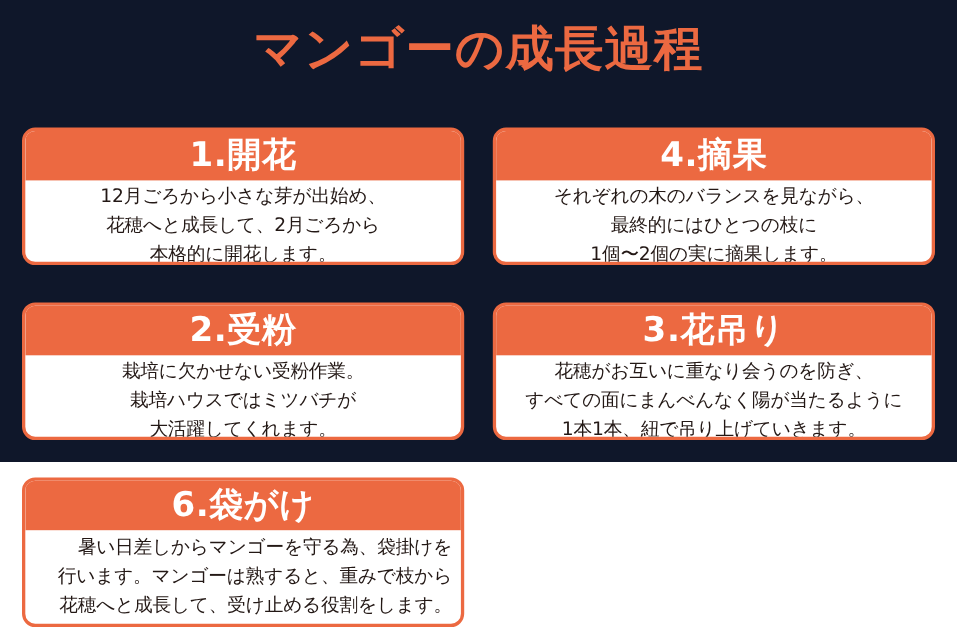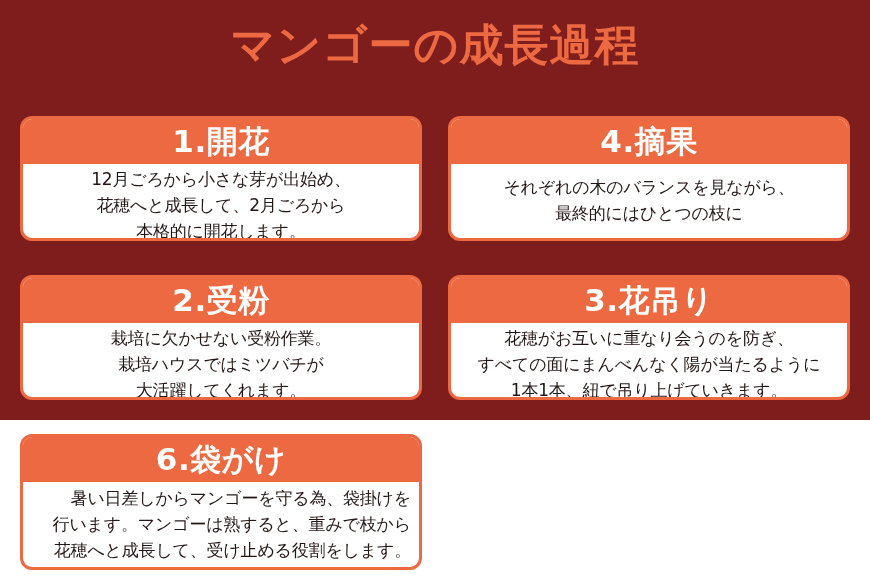--- a/index.html
+++ b/index.html
@@ -11,21 +11,21 @@
     width: 870px;
     height: 580px;
     background: #ffffff;
     font-family: "DejaVu Sans", "Liberation Sans", sans-serif;
     overflow: hidden;
   }
   .page {
     position: relative;
     width: 870px;
     height: 420px;
-    background: #7f1d1d;
+    background: #0f172a;
     box-sizing: border-box;
   }
   .page-title {
     position: absolute;
     top: 16px;
     left: 0;
     width: 870px;
     text-align: center;
     color: #ec6941;
     font-size: 44px;
@@ -110,20 +110,21 @@
         <div class="line">花穂へと成長して、2月ごろから</div>
         <div class="line">本格的に開花します。</div>
       </div>
     </div>
 
     <div class="card">
       <div class="card-header">4.摘果</div>
       <div class="card-body">
         <div class="line">それぞれの木のバランスを見ながら、</div>
         <div class="line">最終的にはひとつの枝に</div>
+        <div class="line">1個〜2個の実に摘果します。</div>
       </div>
     </div>
 
     <div class="card">
       <div class="card-header">2.受粉</div>
       <div class="card-body">
         <div class="line">栽培に欠かせない受粉作業。</div>
         <div class="line">栽培ハウスではミツバチが</div>
         <div class="line">大活躍してくれます。</div>
       </div>

